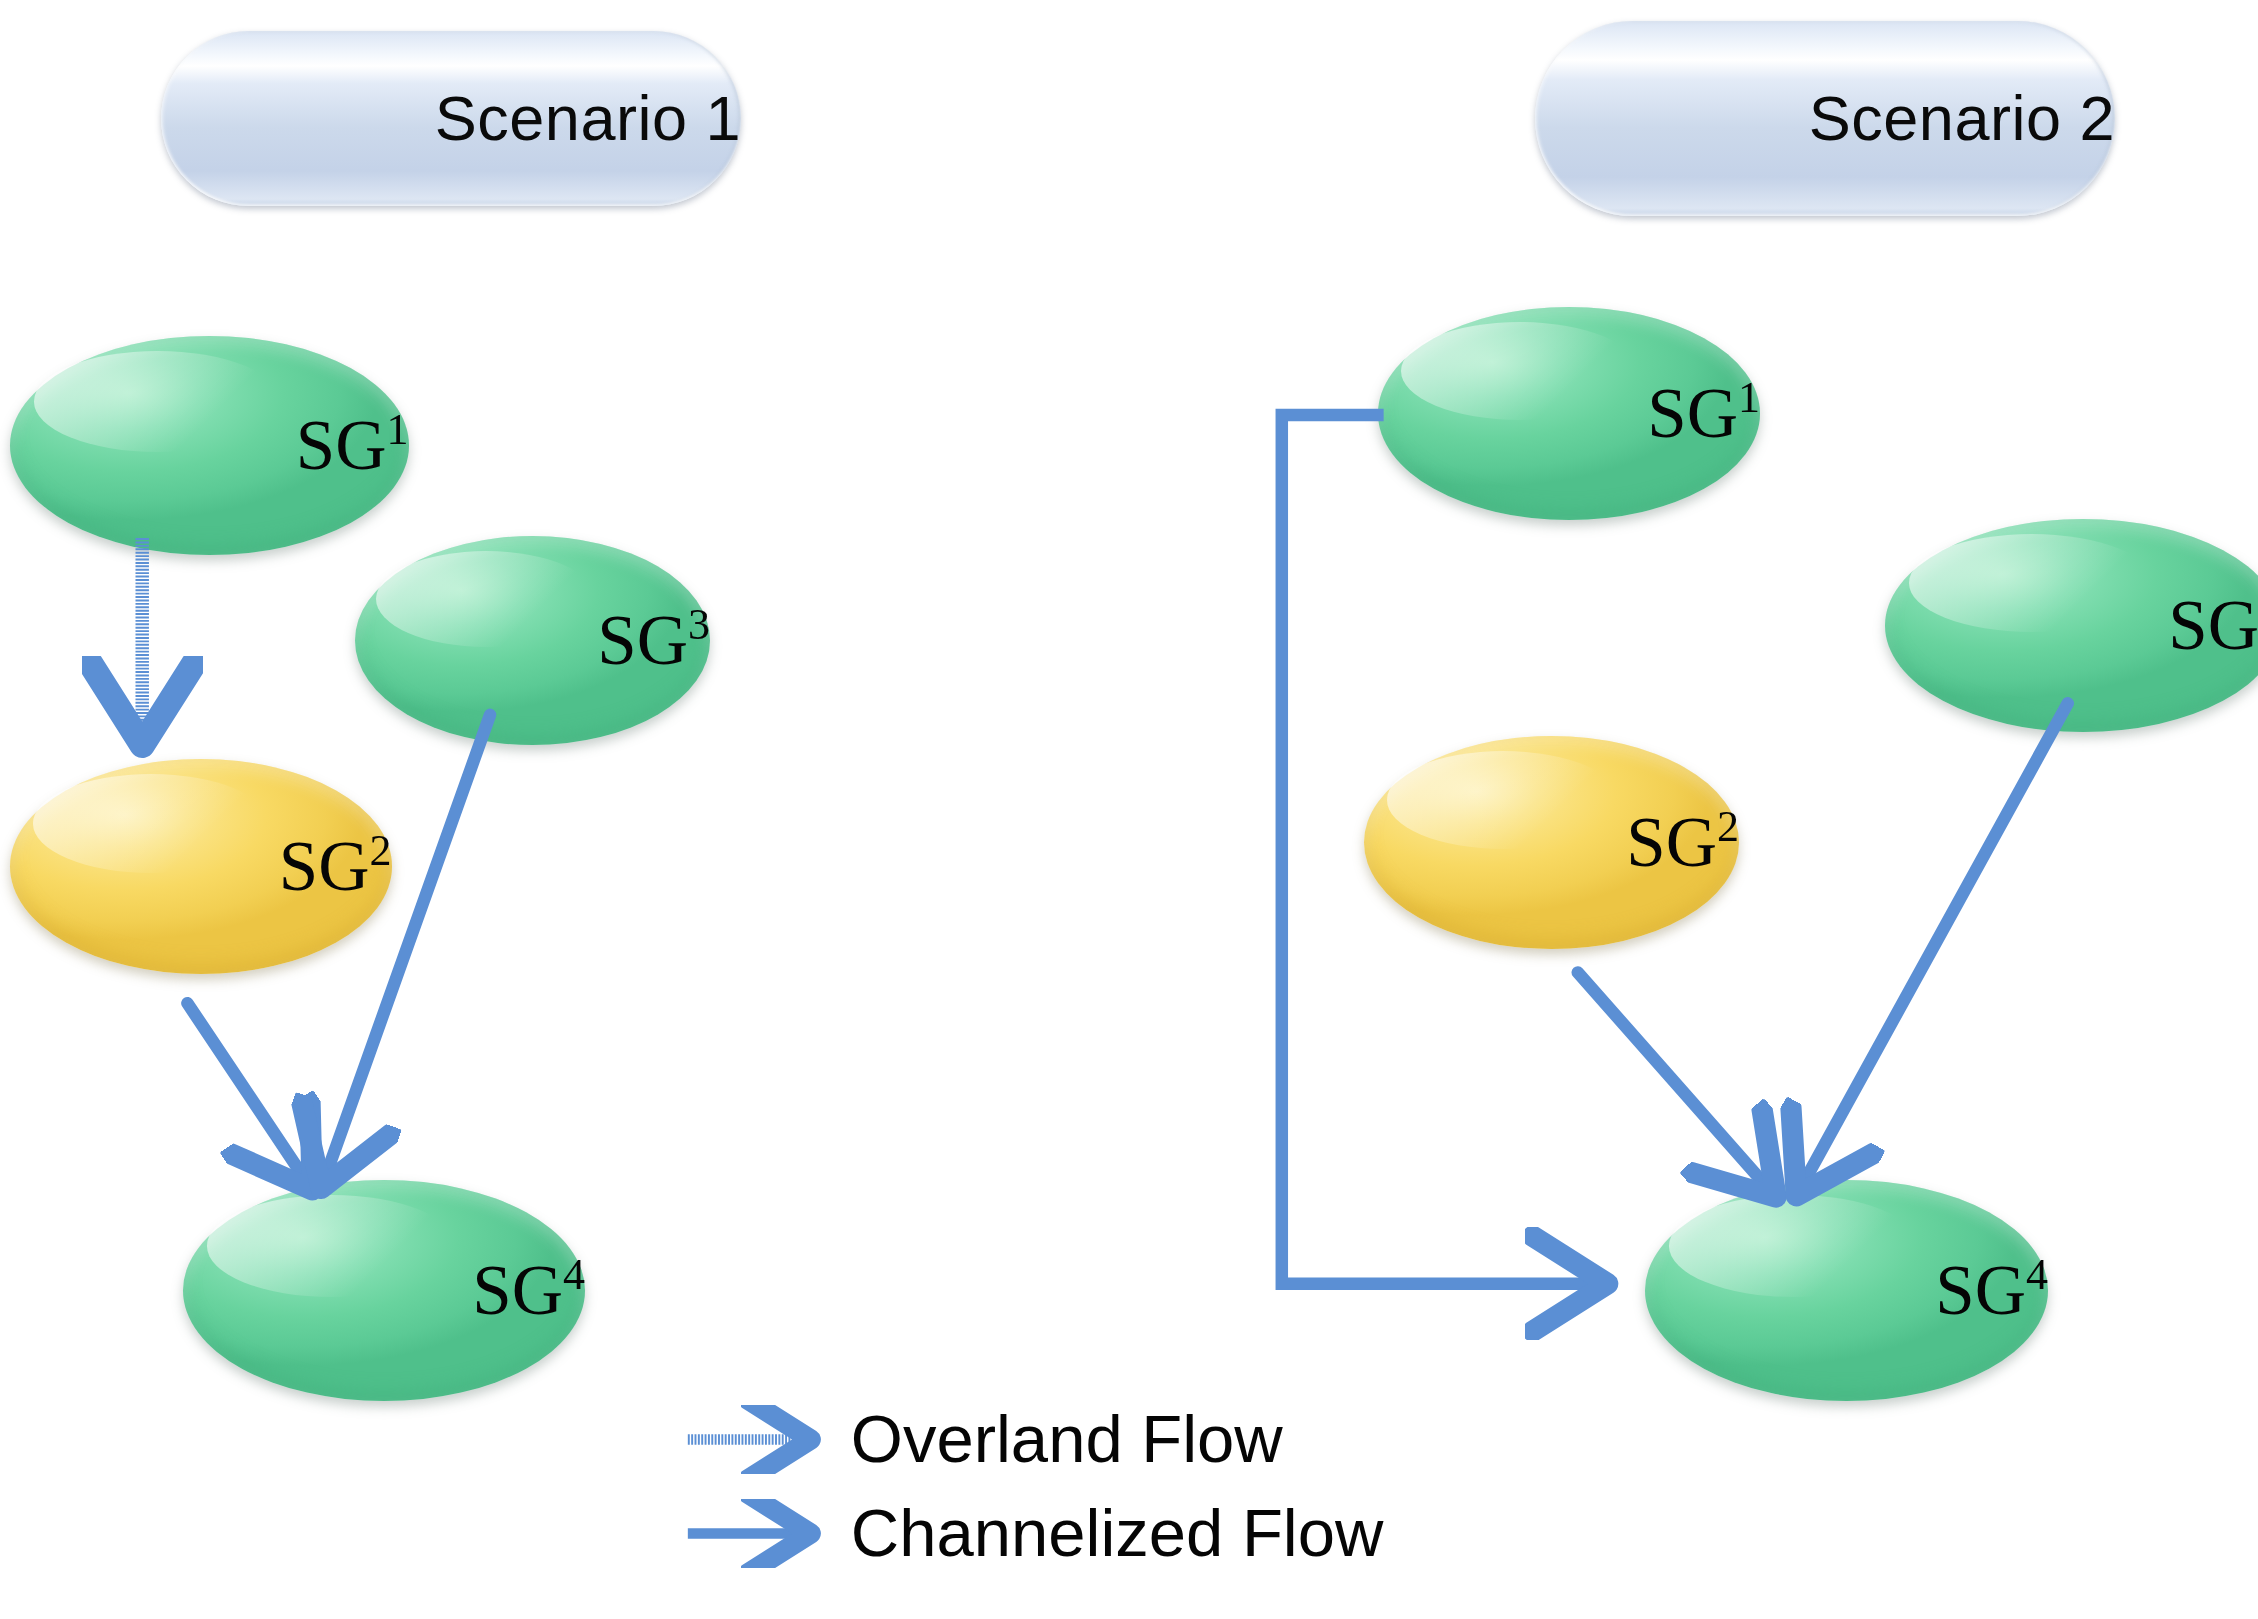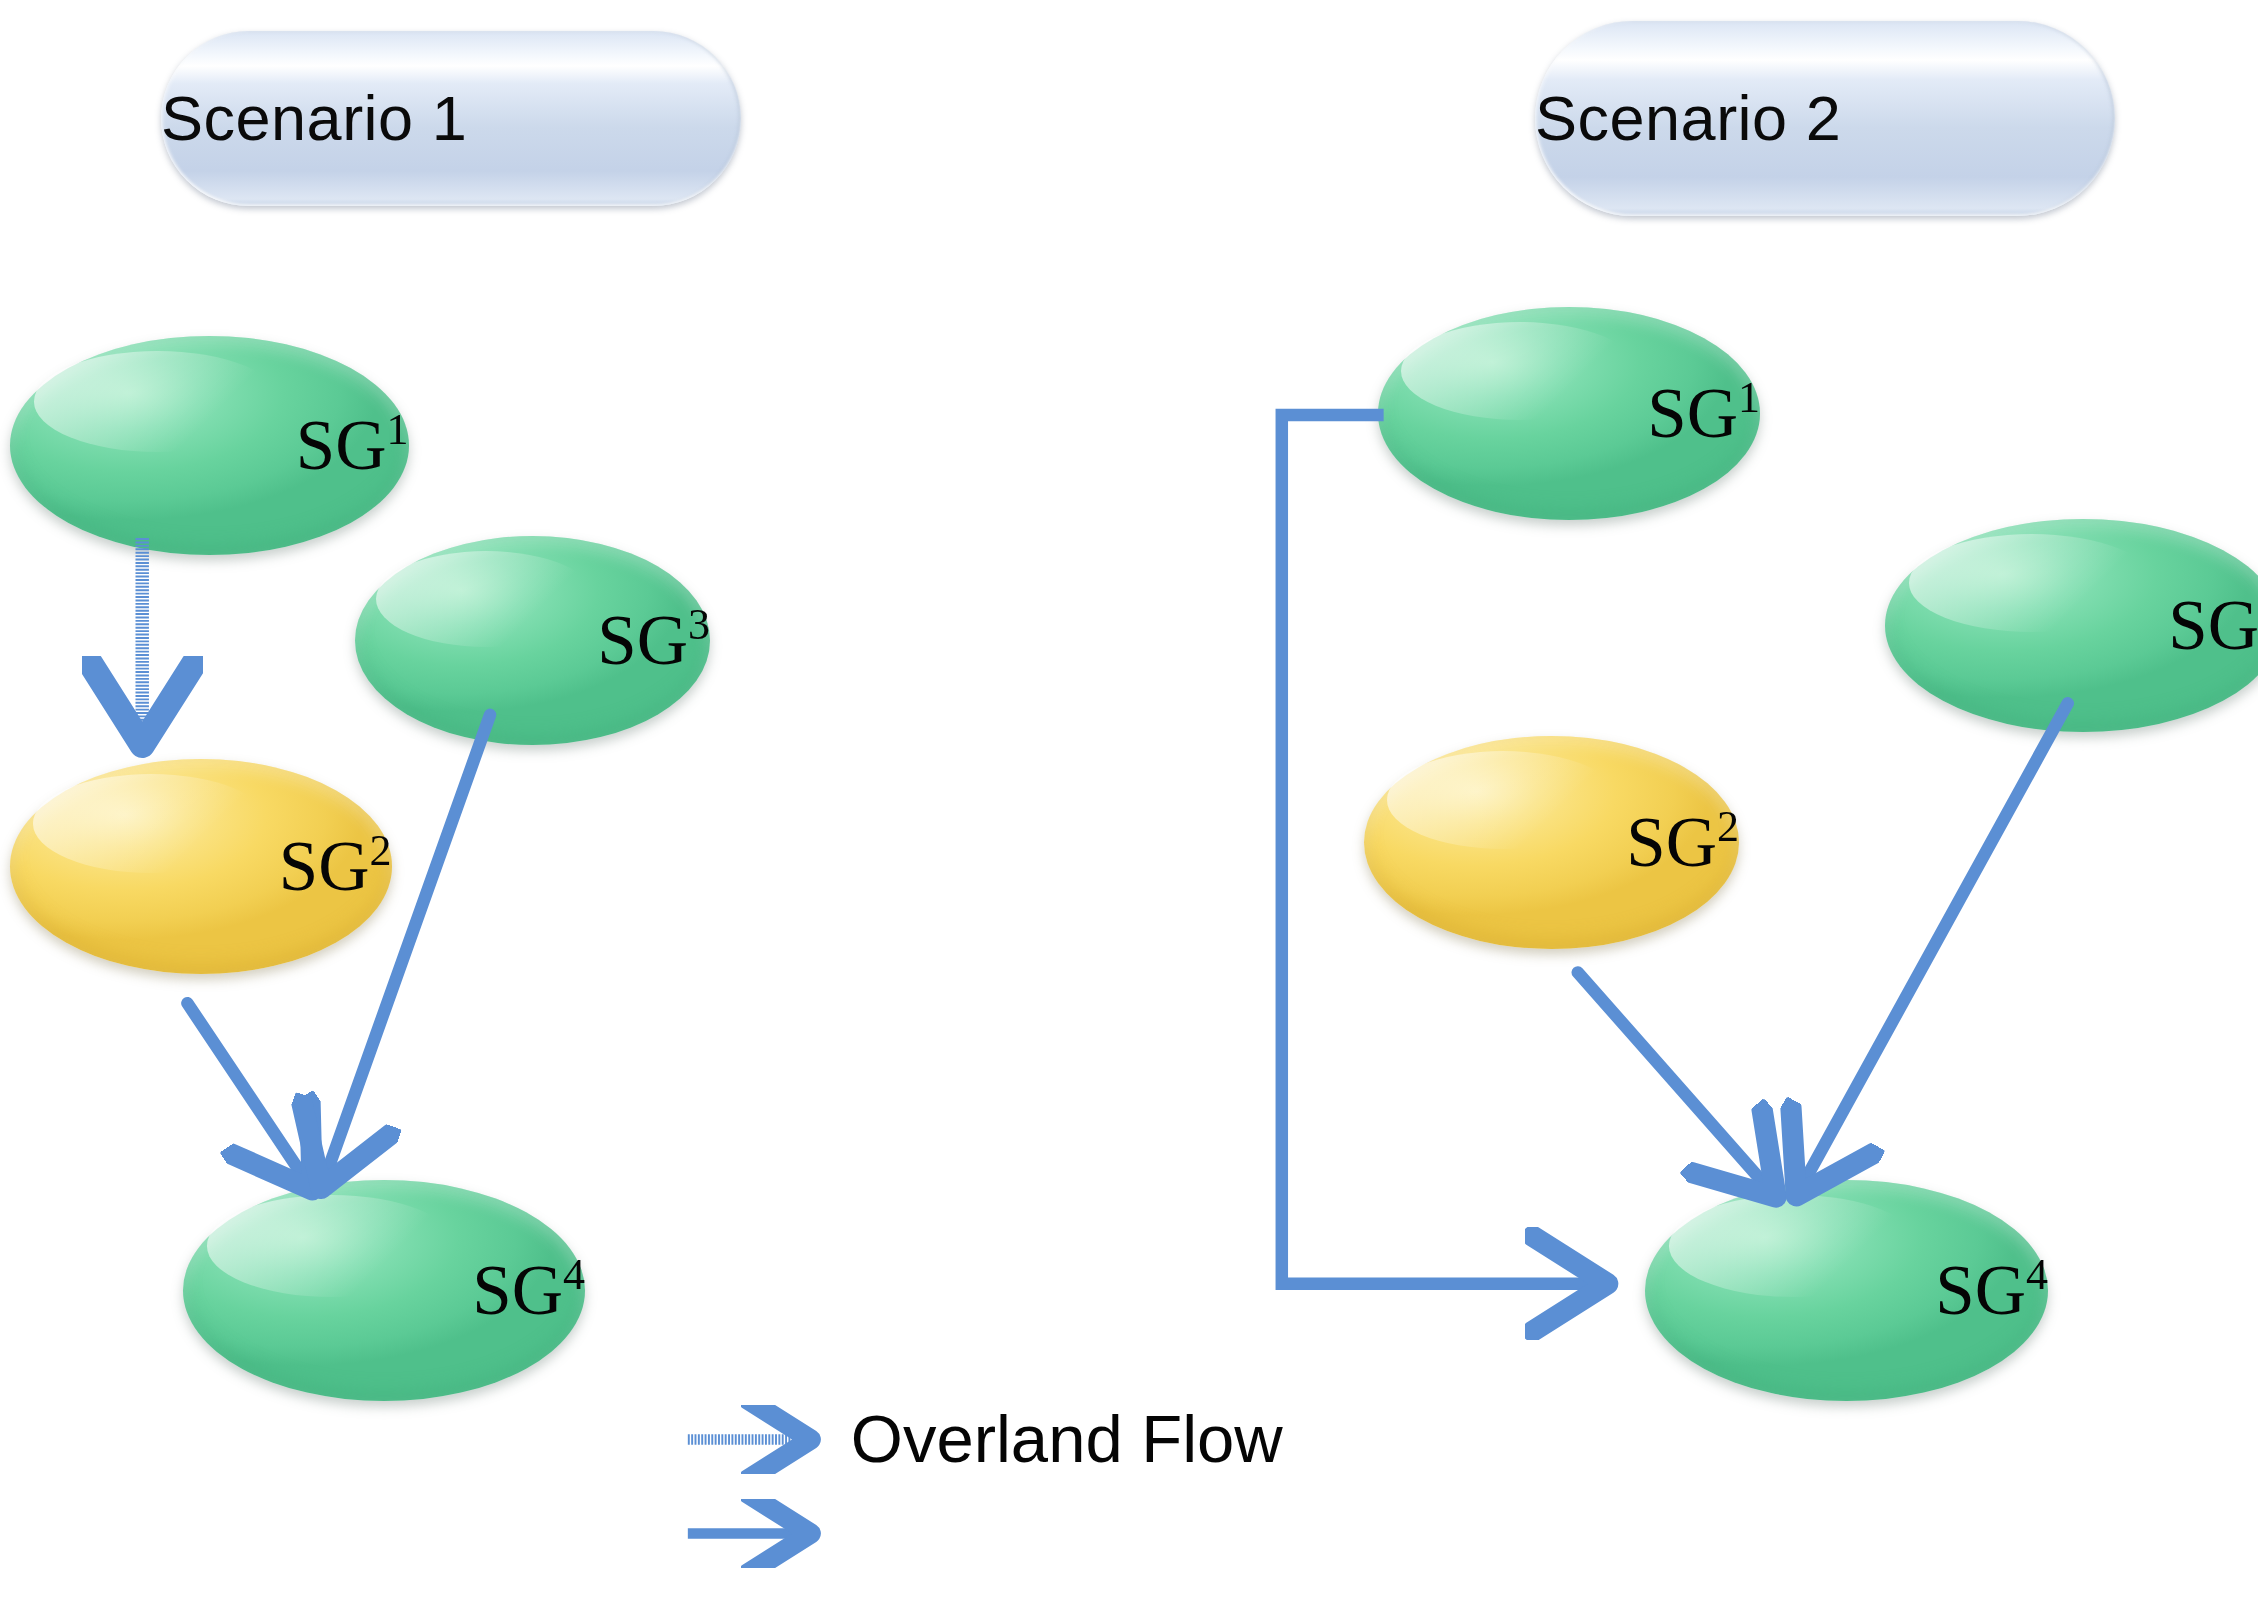--- a/index.html
+++ b/index.html
@@ -36,21 +36,21 @@
         #c4d2e8 80%,
         #dde6f3 96%,
         #c9d6e9 100%);
     box-shadow:
       0 2.9px 6.7px rgba(120,130,150,0.45),
       inset 0 -1.9px 2.9px rgba(255,255,255,0.65),
       inset 1.9px 0 3.8px rgba(255,255,255,0.55),
       inset -1.9px 0 3.8px rgba(150,165,190,0.35);
     display: flex;
     align-items: center;
-    justify-content: flex-start;
+    justify-content: flex-end;
     color: #000000;
     letter-spacing: 0.5px;
   }
   .scenario-badge .label {
     font-size: 63px;
     line-height: 1;
     font-weight: 400;
     color: #0a0a0a;
   }
 
@@ -248,18 +248,19 @@
 
     <div class="legend-row" id="legend-row-channelized">
       <svg class="legend-sample" viewBox="0 0 168 72">
         <defs>
           <marker id="lg-ah2" markerWidth="9" markerHeight="9" refX="6.2" refY="4.5" orient="auto" markerUnits="strokeWidth">
             <path d="M 0.6 0.7 L 6.6 4.5 L 0.6 8.3" fill="none" stroke="#5b8fd4" stroke-width="1.9" stroke-linecap="round" stroke-linejoin="round"></path>
           </marker>
         </defs>
         <line x1="4" y1="36" x2="128" y2="36" stroke="#5b8fd4" stroke-width="11" stroke-linecap="butt" marker-end="url(#lg-ah2)"></line>
       </svg>
+      <span class="legend-text">Channelized Flow</span>
     </div>
 
   </div>
 
 </div>
 
 
 </body></html>

